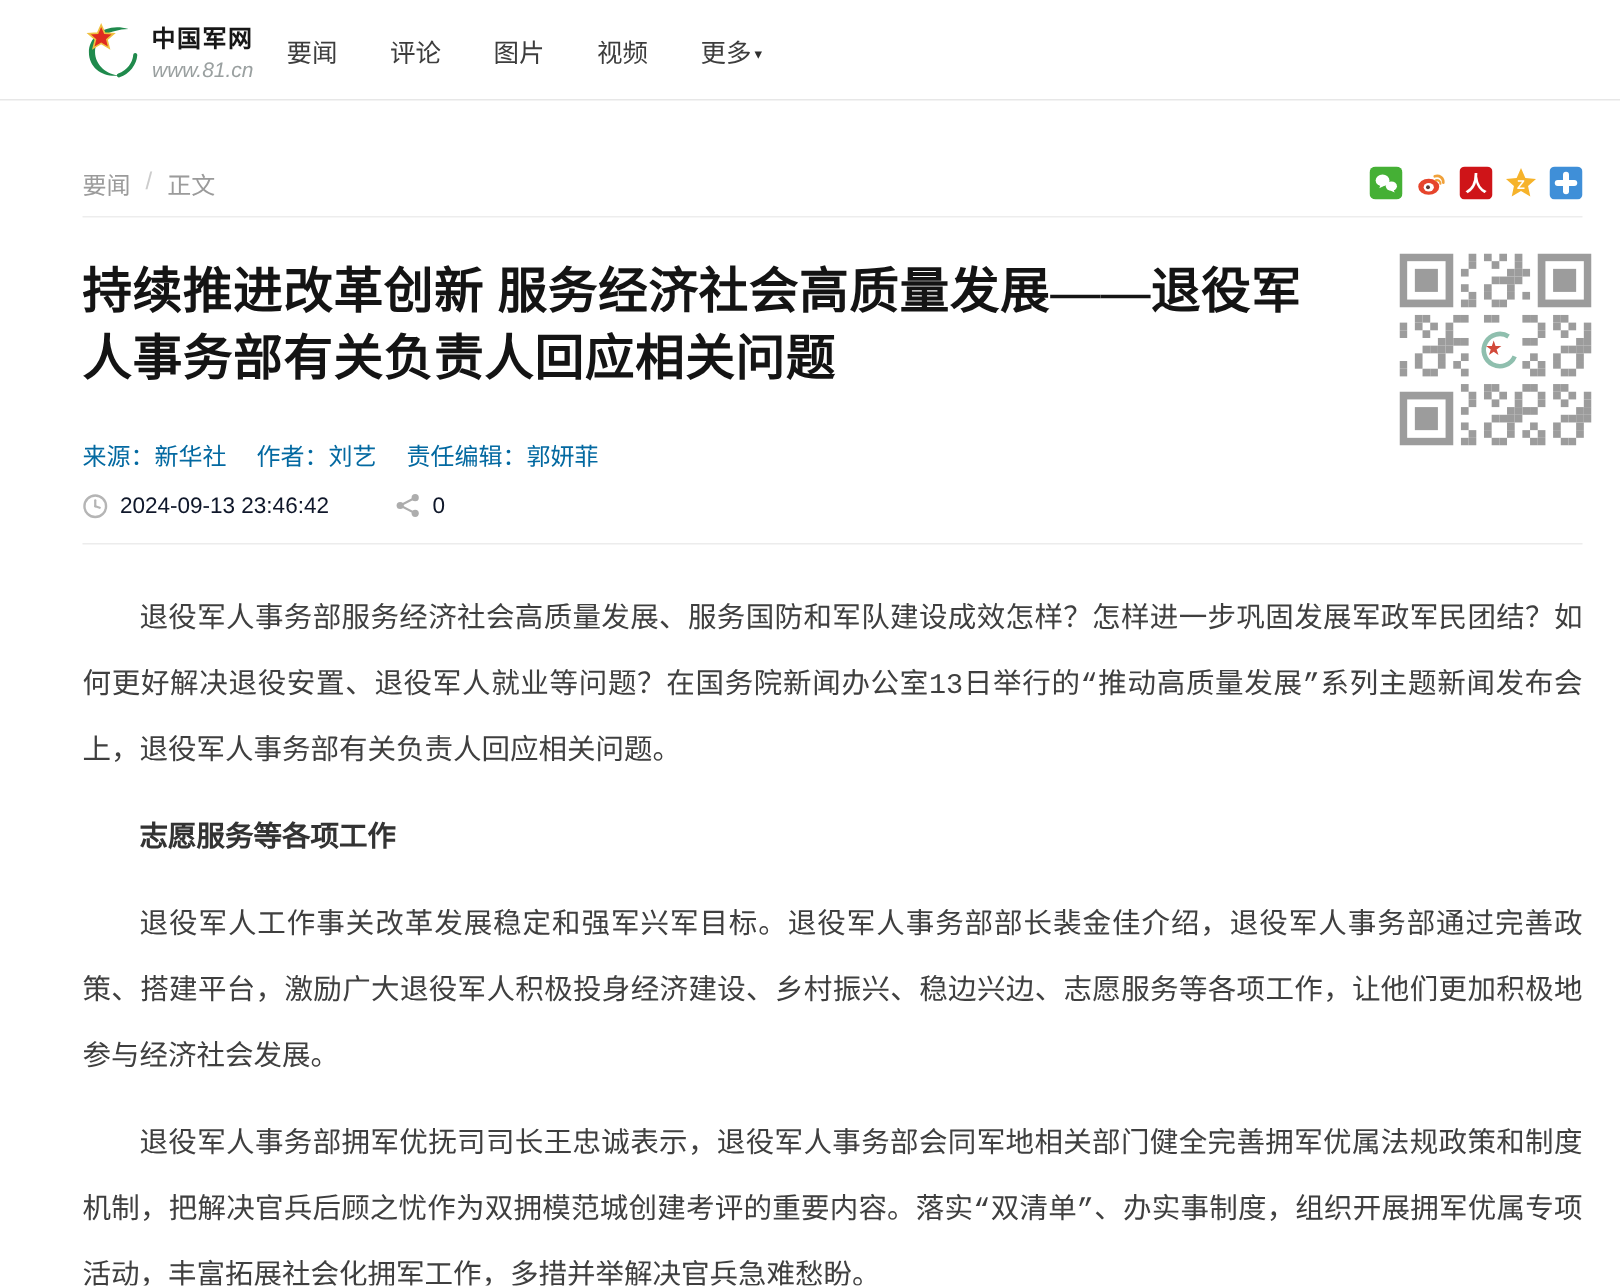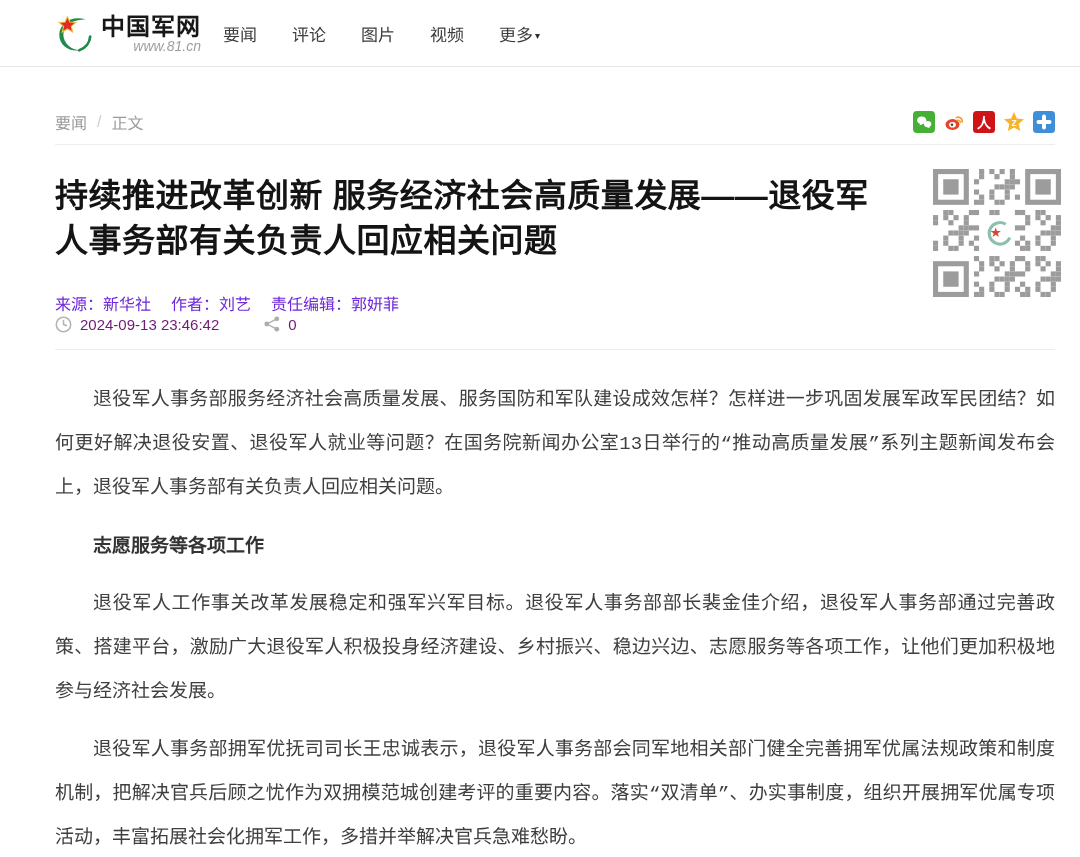--- a/index.html
+++ b/index.html
@@ -8,46 +8,46 @@
     font-family:"Liberation Sans","DejaVu Sans",sans-serif;
     -webkit-font-smoothing:antialiased;
   }
   
   .site-header{
     height:67px;box-sizing:border-box;border-bottom:1px solid #e7e7e7;
     display:flex;align-items:center;padding-left:52px;background:#fff;
   }
   .logo{display:flex;align-items:center;gap:9px;cursor:pointer;}
   .logo-text{display:flex;flex-direction:column;align-items:flex-end;}
-  .logo-title{font-size:24px;font-weight:900;color:#171717;letter-spacing:1px;line-height:26px;}
+  .logo-title{font-size:16px;font-weight:900;color:#171717;letter-spacing:1px;line-height:26px;}
   .logo-url{font-size:14px;color:#9aa0a0;font-style:italic;line-height:13px;}
   .main-nav{display:flex;gap:35px;margin-left:22px;}
   .main-nav a{font-size:17px;color:#3d3d3d;text-decoration:none;cursor:pointer;white-space:nowrap;}
   .caret{font-size:10px;color:#2f2f2f;margin-left:2px;vertical-align:2px;}
   
   .content{width:1000px;margin-left:55px;}
   .breadcrumb-row{
     height:44px;margin-top:33px;display:flex;align-items:center;
     justify-content:space-between;border-bottom:1px solid #ededed;
   }
   .breadcrumb{font-size:16px;color:#9b9b9b;display:flex;gap:10px;align-items:center;}
   .breadcrumb a{color:#9b9b9b;text-decoration:none;cursor:pointer;}
   .breadcrumb .sep{color:#cccccc;}
   .share-bar{display:flex;gap:8px;align-items:center;}
   .share-icon{width:22px;height:22px;cursor:pointer;display:block;}
   
   .article-header{position:relative;padding:28px 170px 0 0;}
   .article-title{
     margin:0;font-size:33px;line-height:45px;color:#141414;
-    font-weight:bold;letter-spacing:0.5px;
+    font-weight:bold;letter-spacing:0.5px;font-family:Liberation Serif, serif;
   }
   .qr{position:absolute;top:24px;right:-6px;width:128px;height:128px;}
   .meta1{margin-top:28px;font-size:16px;color:#8d8d8d;display:flex;gap:20px;}
-  .meta1 .meta-item span{color:#6d28d9;margin-top:40px;}
-  .meta2{display:flex;align-items:center;font-size:15px;color:#701a75;}
+  .meta1 .meta-item span{color:#0369a1;margin-top:40px;}
+  .meta2{margin-top:13px;display:flex;align-items:center;font-size:15px;color:#0f172a;}
   .meta2 .date{margin-left:8px;}
   .share-count-wrap{margin-left:44px;display:flex;align-items:center;gap:7px;}
   .rule{border-bottom:1px solid #ececec;margin-top:16px;}
   
   .article-body{padding-top:28px;font-size:19px;line-height:44px;color:#3f3f3f;text-align:justify;}
   .article-body p{margin:0 0 14px;text-indent:2em;font-family:Liberation Mono, monospace;}
   .subhead{
     margin:0 0 14px;font-size:19px;line-height:44px;color:#333333;text-indent:2em;
     font-weight:bold;font-family:"Liberation Serif","DejaVu Serif",serif;
   }

